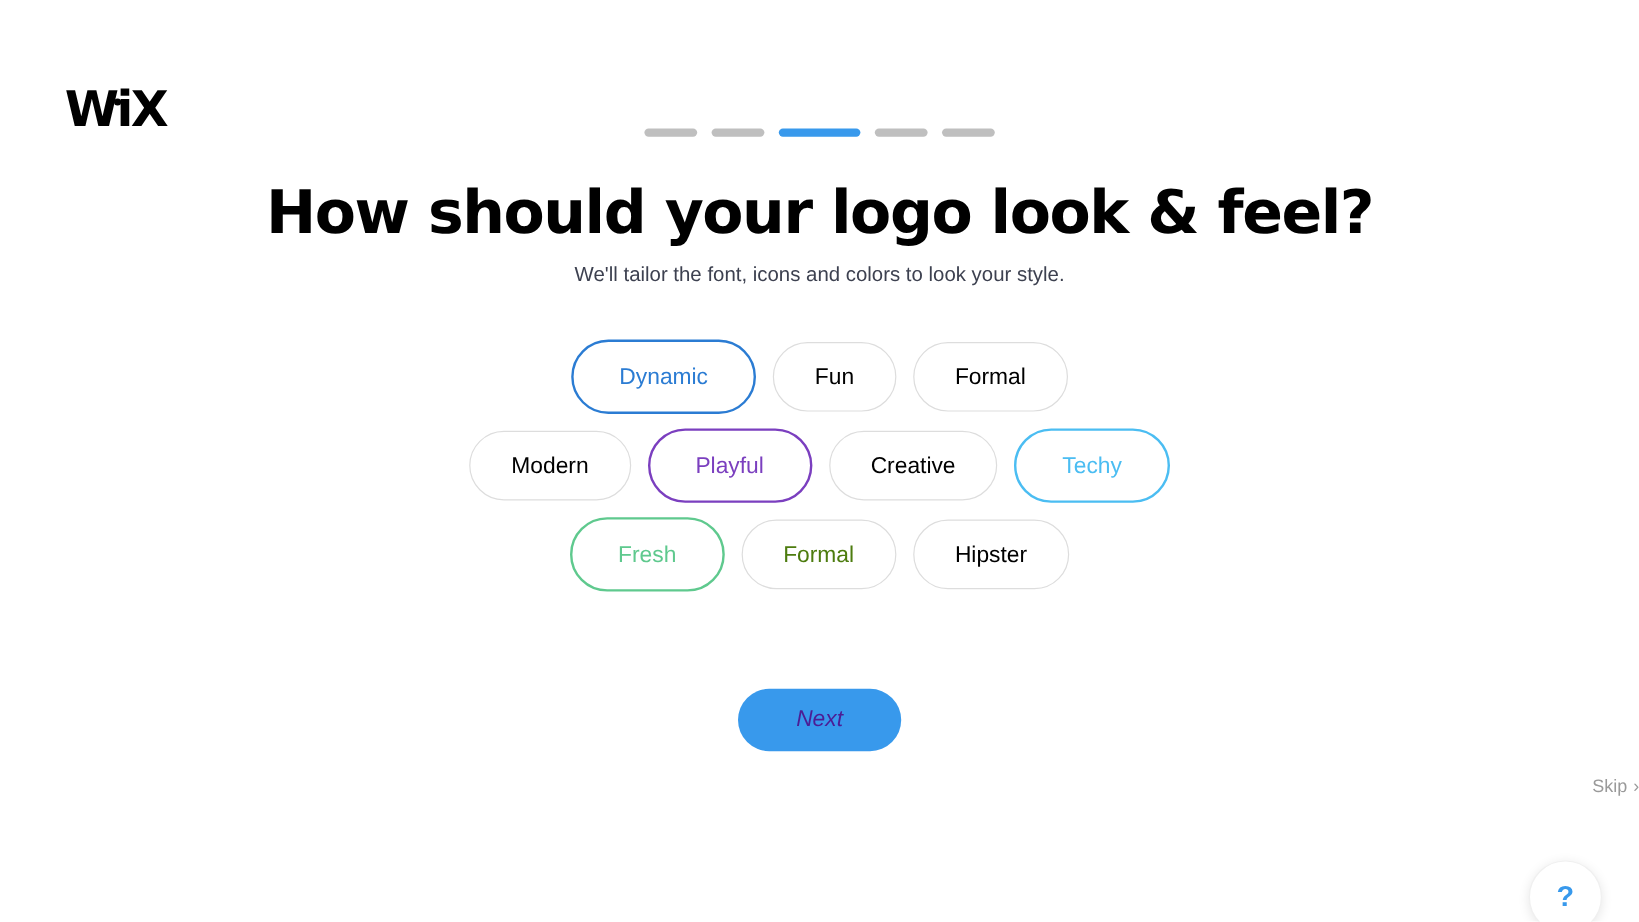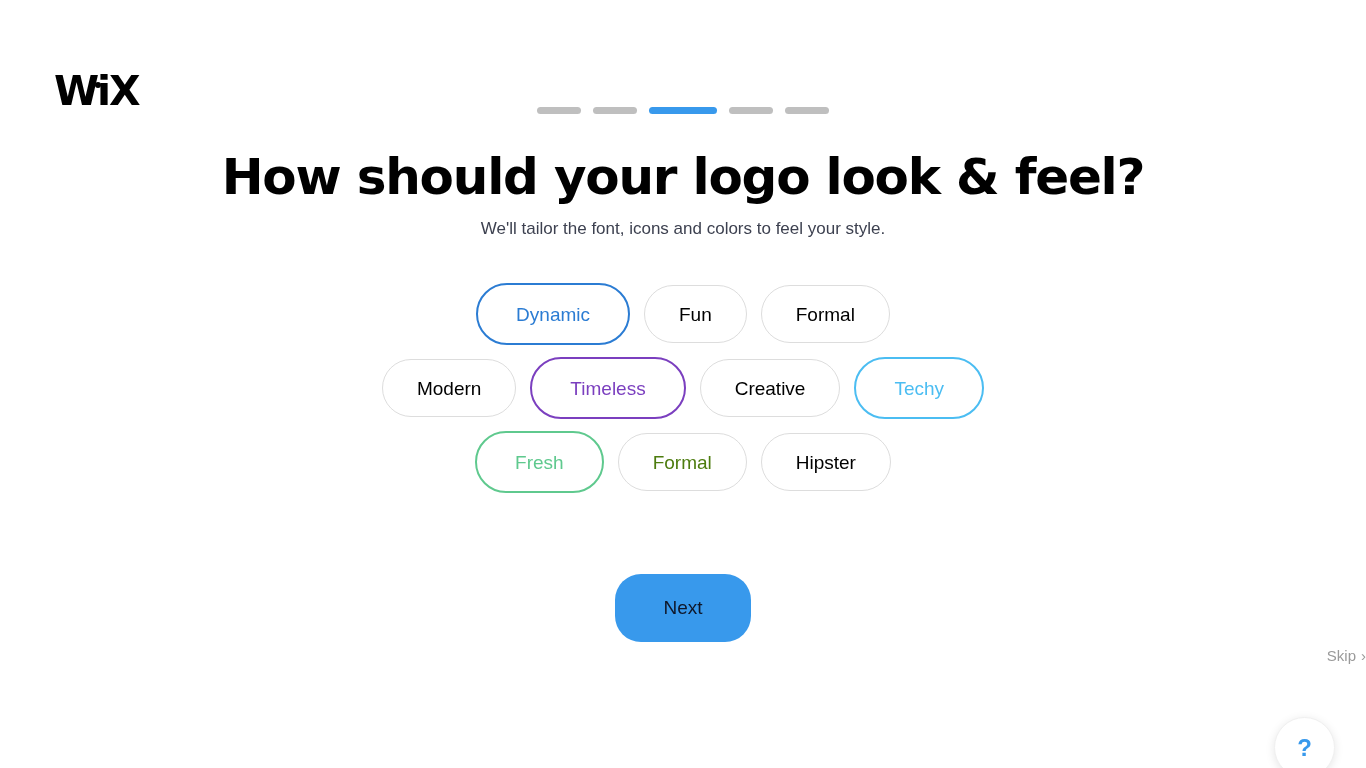--- a/index.html
+++ b/index.html
@@ -136,32 +136,33 @@
     font-weight: 400;
   }
 
   
   .next-button {
     position: absolute;
     left: 50%;
     transform: translateX(-50%);
     top: 534px;
     width: 136px;
-    height: 68px;
+    height: 52px;
     border-radius: 26px;
     border: none;
     background: #3899ec;
-    color: #0f172a;
+    color: #4c1d95;
     font-family: "Liberation Sans", sans-serif;
     font-size: 19px;
     font-weight: 400;
     cursor: pointer;
     display: flex;
     align-items: center;
     justify-content: center;
+    font-style: italic;
   }
   .skip-link {
     position: absolute;
     left: 0;
     right: 0;
     top: 607px;
     text-align: right;
     font-size: 15px;
     color: #9a9a9a;
     cursor: pointer;
@@ -208,31 +209,31 @@
 
   <div class="progress" id="progress">
       <div class="progress-step" style="background: rgb(191, 191, 191);"></div>
       <div class="progress-step" style="background: rgb(191, 191, 191);"></div>
       <div class="progress-step active" style="background: rgb(56, 153, 236);"></div>
       <div class="progress-step" style="background: rgb(191, 191, 191);"></div>
       <div class="progress-step" style="background: rgb(191, 191, 191);"></div>
     </div>
 
   <h1 class="title">How should your logo look &amp; feel?</h1>
-  <p class="subtitle">We'll tailor the font, icons and colors to feel your style.</p>
+  <p class="subtitle">We'll tailor the font, icons and colors to look your style.</p>
 
   <div class="chips" id="chips">
       <div class="chip-row">
         <div class="chip selected" style="border-color: rgb(43, 124, 211); color: rgb(43, 124, 211);">Dynamic</div>
         <div class="chip" style="border-color: rgb(221, 221, 221); color: rgb(0, 0, 0);">Fun</div>
         <div class="chip" style="border-color: rgb(221, 221, 221); color: rgb(0, 0, 0);">Formal</div>
       </div>
       <div class="chip-row">
         <div class="chip" style="border-color: rgb(221, 221, 221); color: rgb(0, 0, 0);">Modern</div>
-        <div class="chip selected" style="border-color: rgb(123, 63, 191); color: rgb(123, 63, 191);">Timeless</div>
+        <div class="chip selected" style="border-color: rgb(123, 63, 191); color: rgb(123, 63, 191);">Playful</div>
         <div class="chip" style="border-color: rgb(221, 221, 221); color: rgb(0, 0, 0);">Creative</div>
         <div class="chip selected" style="border-color: rgb(75, 189, 242); color: rgb(75, 189, 242);">Techy</div>
       </div>
       <div class="chip-row">
         <div class="chip selected" style="border-color: rgb(95, 201, 142); color: rgb(95, 201, 142);">Fresh</div>
         <div class="chip" style="border-color: rgb(221, 221, 221); color: #4d7c0f; text-align: center;">Formal</div>
         <div class="chip" style="border-color: rgb(221, 221, 221); color: rgb(0, 0, 0);">Hipster</div>
       </div>
     </div>
 

